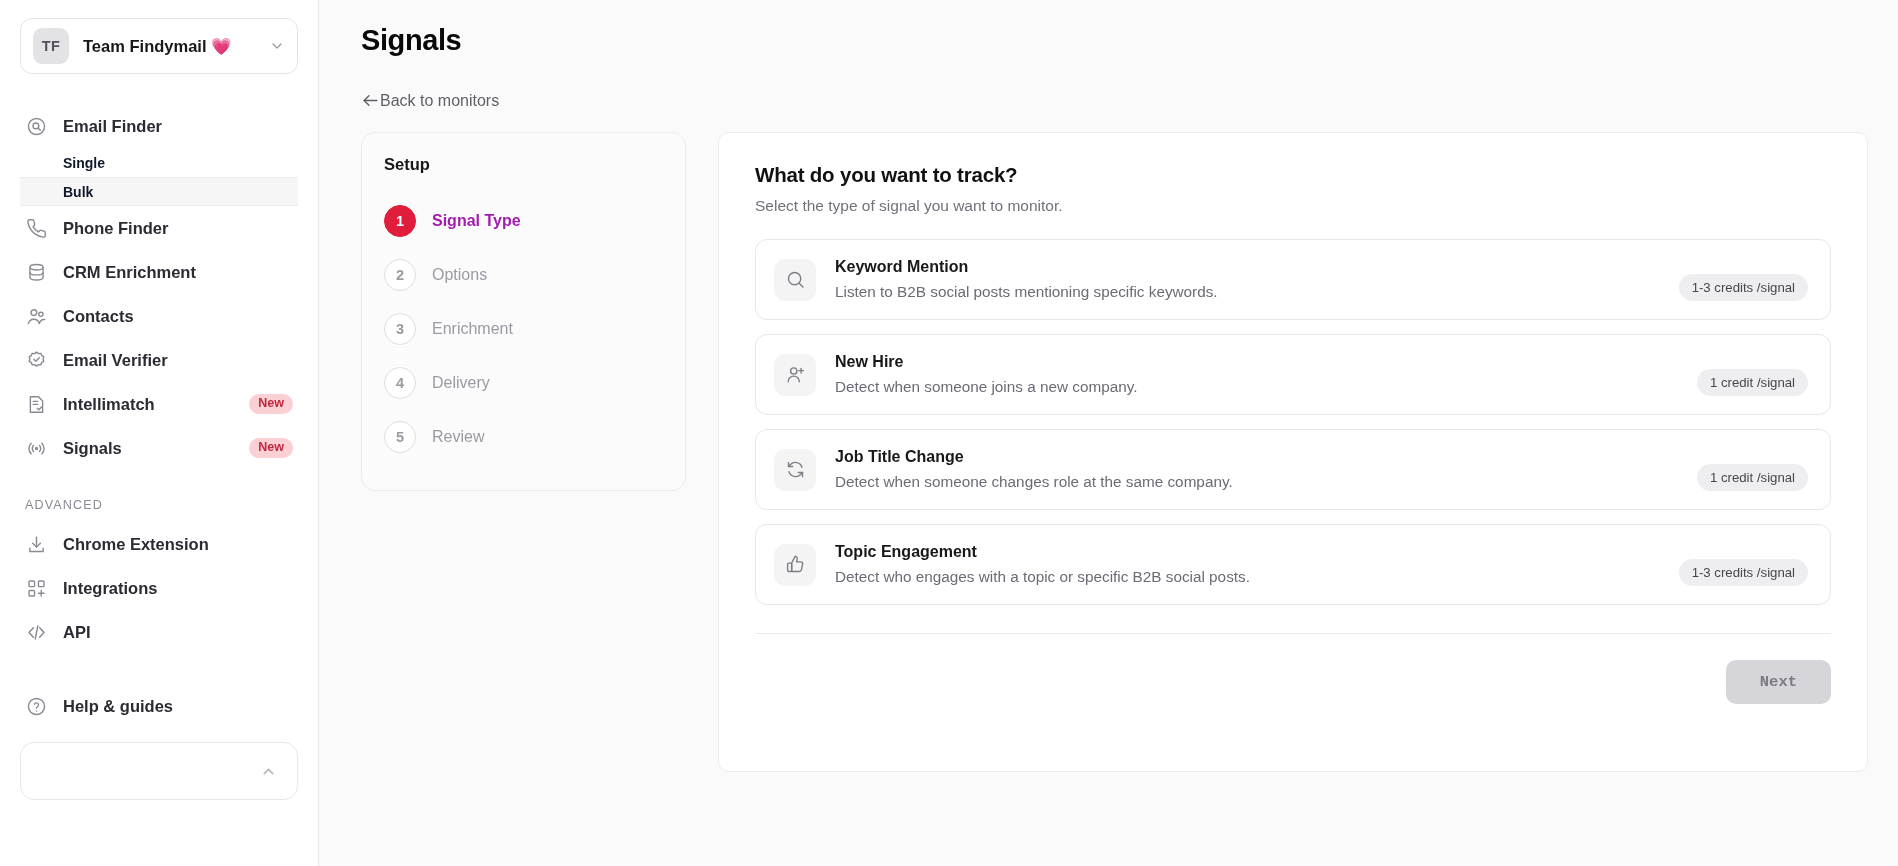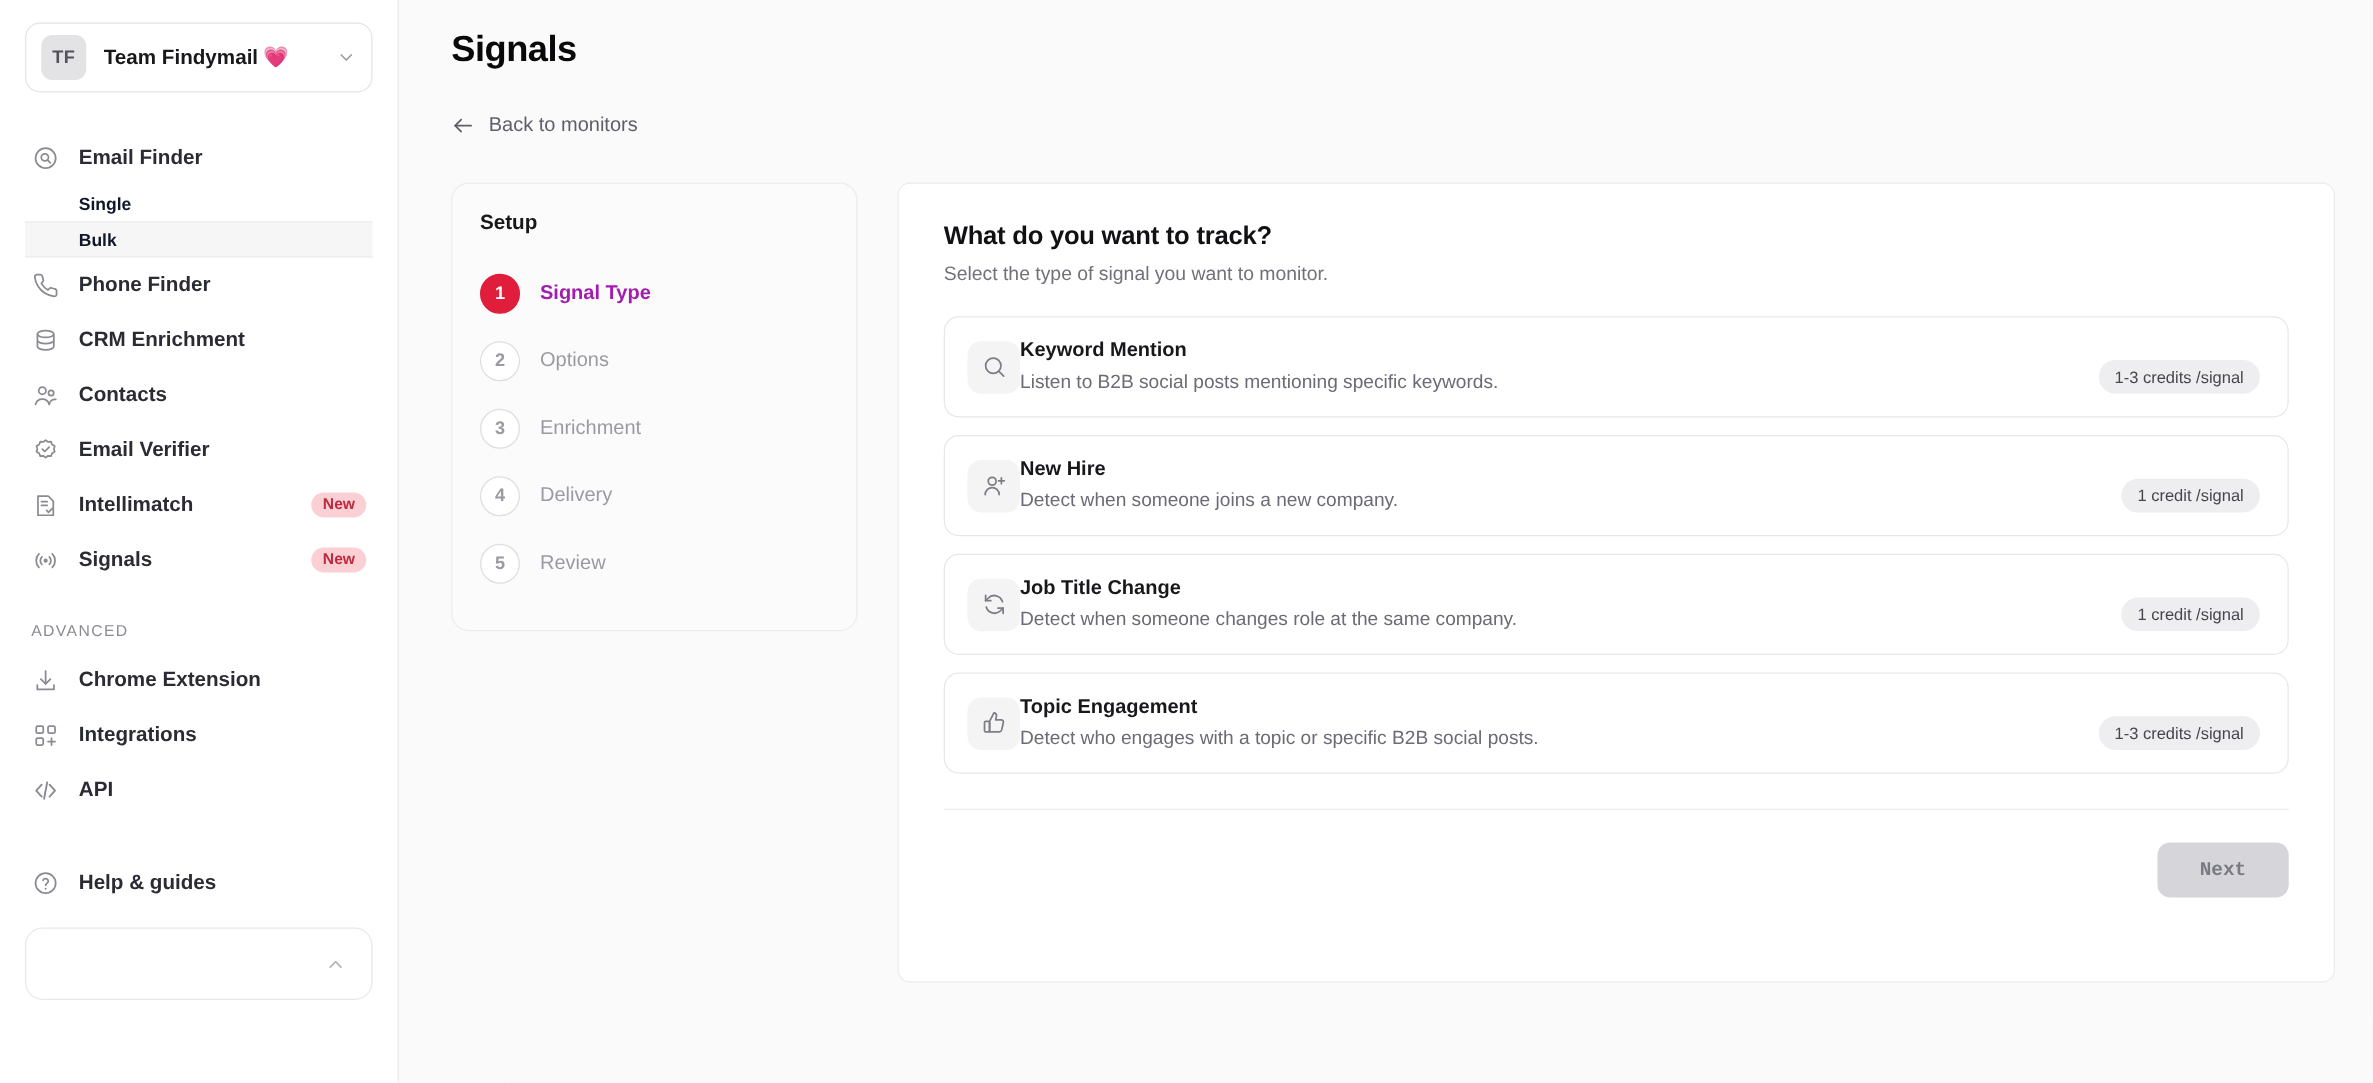--- a/index.html
+++ b/index.html
@@ -81,22 +81,22 @@
   
   .main {
     flex: 1; height: 866px; background: #fafafa;
     padding: 24px 30px 0 42px; overflow: hidden;
   }
   .page-title {
     font-size: 29px; font-weight: 700; color: #09090b;
     letter-spacing: -.4px; margin-bottom: 34px;
   }
   .back-link {
-    display: inline-flex; align-items: center; gap: 11px;
-    font-size: 16px; color: #5f5f68; cursor: pointer; margin-bottom: 36px;
+    display: inline-flex; align-items: center; 
+    font-size: 16px; color: #5f5f68; cursor: pointer; margin-bottom: 22px;
   }
   .content-row { display: flex; gap: 32px; align-items: flex-start; justify-content: space-between; }
 
   
   .stepper {
     width: 325px; flex: 0 0 325px;
     background: #fbfbfb;
     border: 1px solid #ececee; border-radius: 14px;
     padding: 22px 22px 26px 22px;
   }
@@ -117,21 +117,21 @@
   .panel {
     flex: 1; background: #fff;
     border: 1px solid #ececee; border-radius: 10px;
     padding: 30px 36px 0 36px;
     min-height: 640px;
   }
   .panel-title { font-size: 20.5px; font-weight: 700; color: #111114; letter-spacing: -.2px; }
   .panel-sub { font-size: 15.5px; color: #71717a; margin-top: 10px; margin-bottom: 24px; }
 
   .option-card {
-    display: flex; align-items: center; 
+    display: flex; align-items: center; gap: 19px;
     border: 1px solid #e7e7ea; border-radius: 12px;
     padding: 18px 22px 18px 18px; margin-bottom: 14px;
     cursor: pointer; background: #fff;
   }
   .opt-icon {
     width: 42px; height: 42px; border-radius: 11px;
     background: #f4f4f5; color: #7d7d86;
     display: flex; align-items: center; justify-content: center;
     flex: 0 0 42px;
   }

